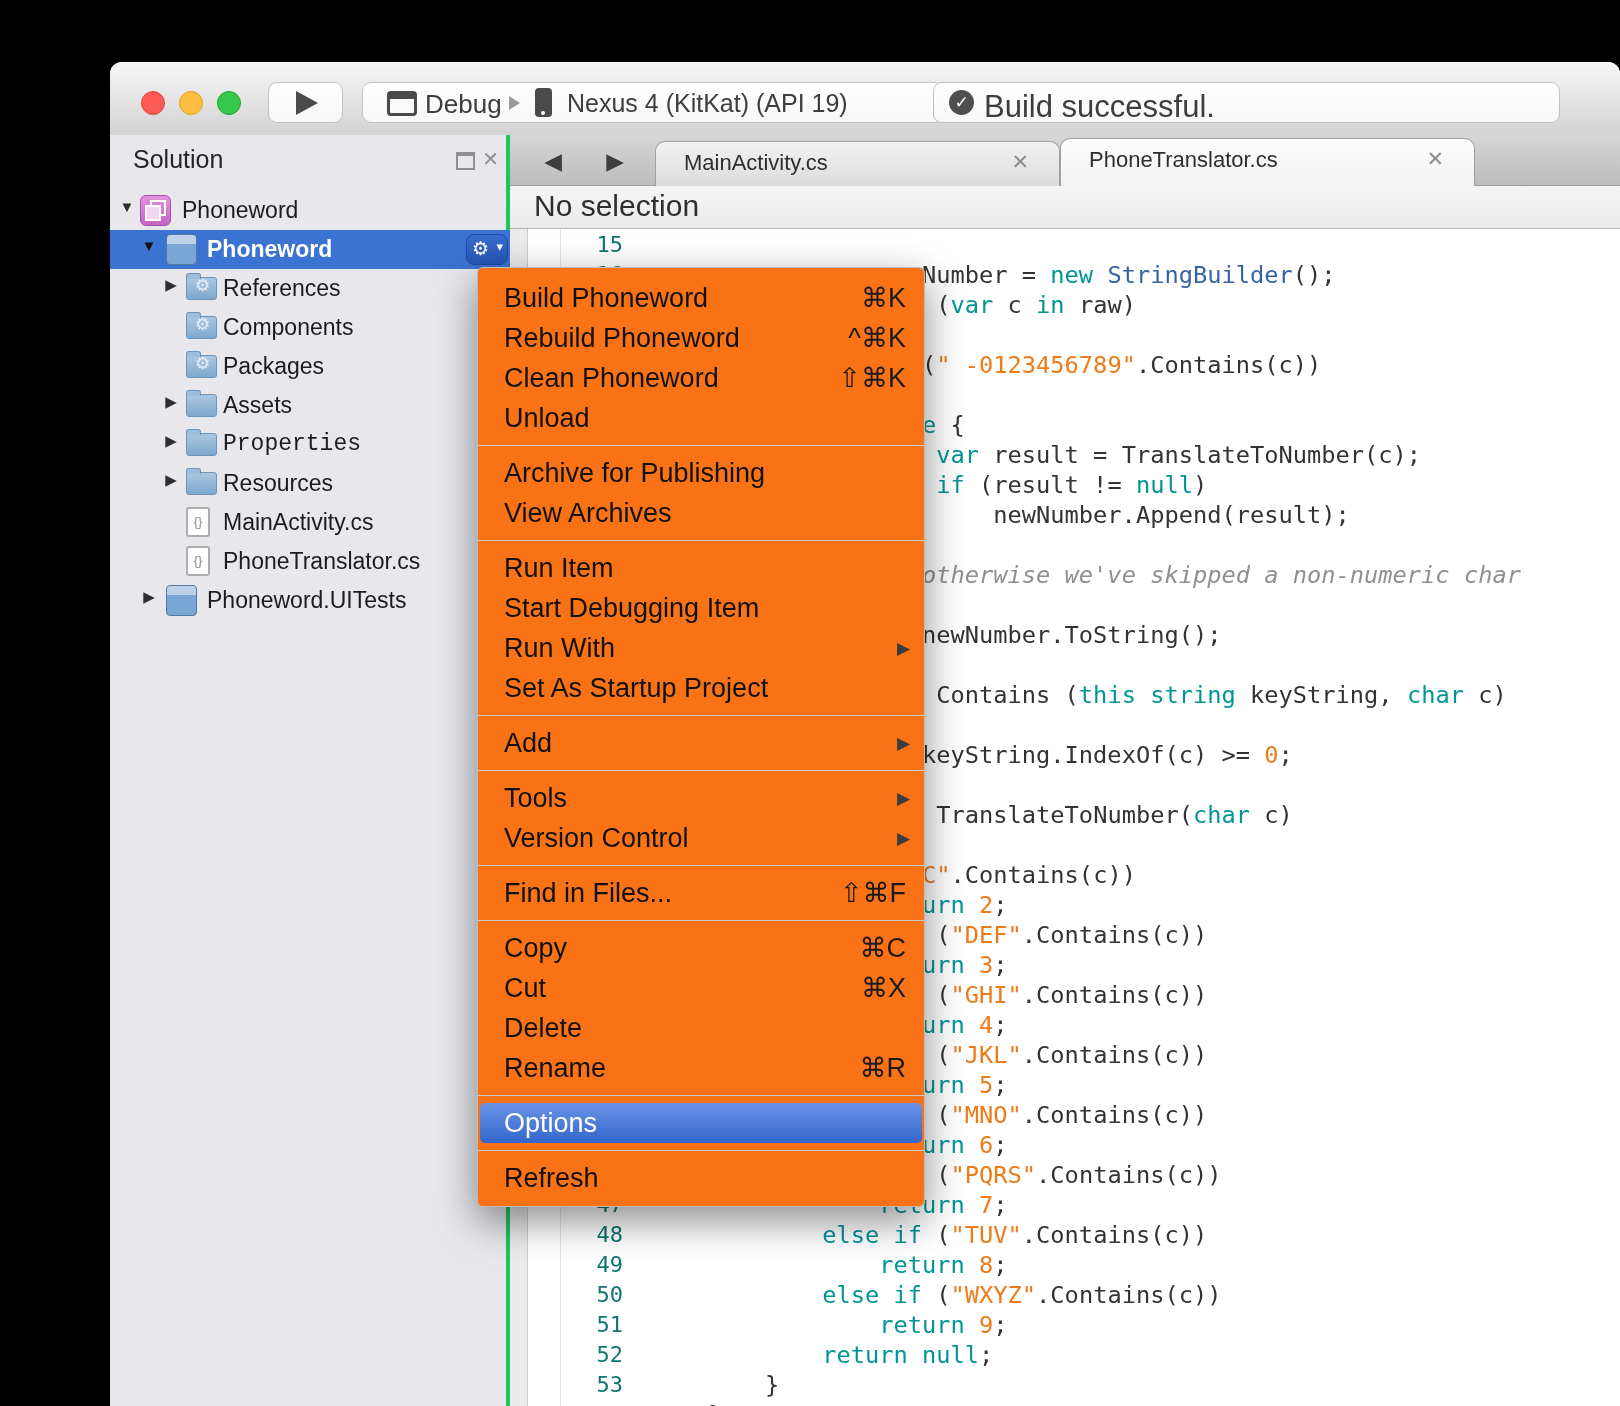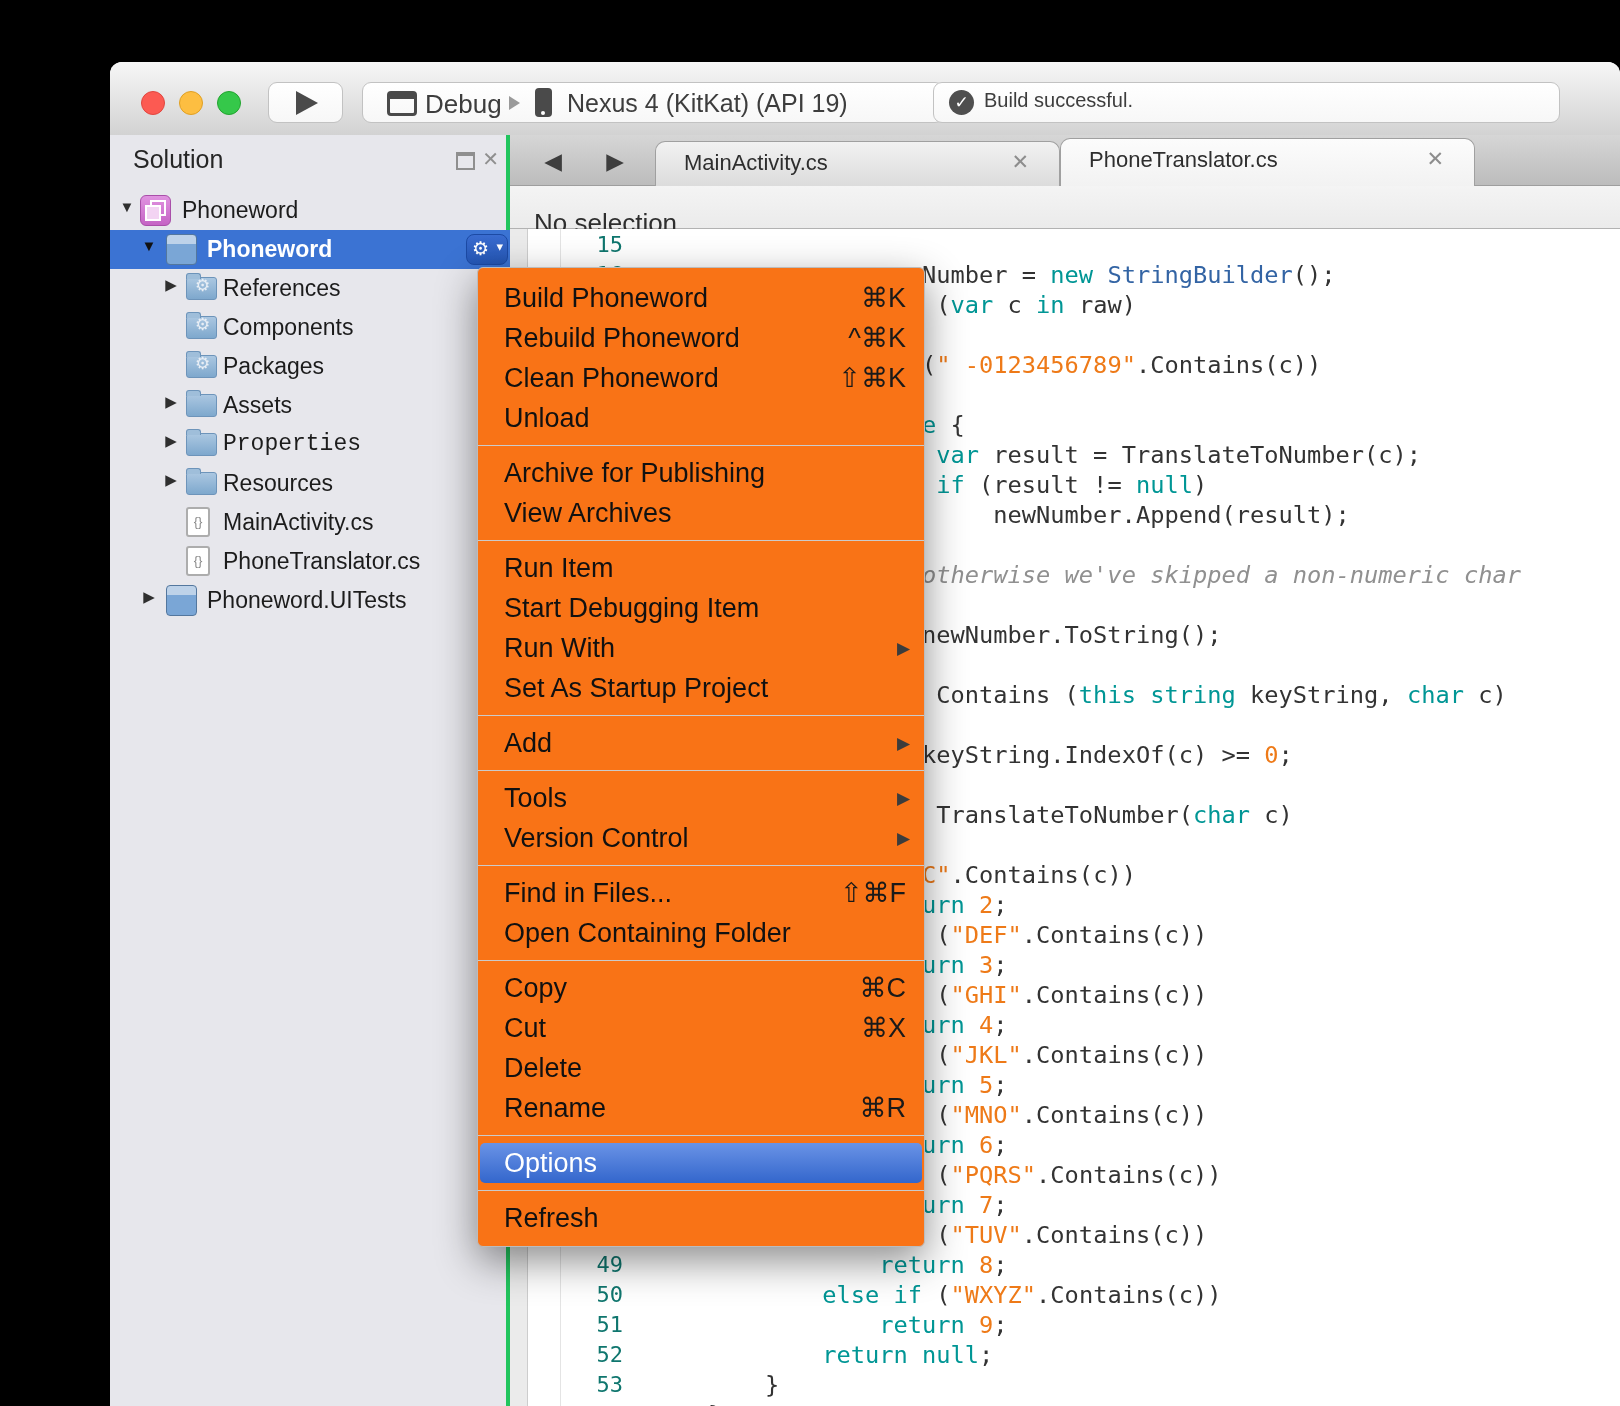--- a/index.html
+++ b/index.html
@@ -23,36 +23,36 @@
     border-top-width:8px;border-radius:4px;}
   .debug-label{position:absolute;left:62px;top:6px;font-size:26px;color:#3d3d3d;}
   .caret-r{position:absolute;left:146px;top:13px;width:0;height:0;border-left:11px solid #9a9a9a;
     border-top:7px solid transparent;border-bottom:7px solid transparent;}
   .phone-icon{position:absolute;left:172px;top:5px;width:17px;height:29px;background:#4a4a4a;border-radius:4px;}
   .phone-icon::after{content:"";position:absolute;left:6px;bottom:2px;width:4px;height:4px;border-radius:50%;background:#fff;}
   .device-label{position:absolute;left:204px;top:6px;font-size:25px;color:#3d3d3d;white-space:nowrap;}
   .status-pill{left:823px;width:627px;}
   .check-circle{position:absolute;left:15px;top:7px;width:25px;height:25px;border-radius:50%;background:#4f4f4f;
     color:#fff;font-size:17px;line-height:25px;text-align:center;}
-  .status-label{position:absolute;left:50px;top:6px;font-size:20px;color:#3d3d3d;white-space:nowrap;}
+  .status-label{position:absolute;left:50px;top:6px;font-size:31px;color:#3d3d3d;white-space:nowrap;}
   
   .tabbar{position:absolute;left:400px;top:73px;width:1110px;height:51px;
     background:linear-gradient(#d6d6d6,#bcbcbc);border-bottom:1px solid #9e9e9e;box-sizing:border-box;}
   .navarrow{position:absolute;top:9px;width:34px;height:34px;font-size:23px;color:#3e3e3e;text-align:center;line-height:34px;}
   .nav-back{left:26px;} .nav-fwd{left:88px;}
   .tab{position:absolute;bottom:-1px;height:45px;border:1px solid #a0a0a0;border-bottom:none;
     border-radius:10px 10px 0 0;box-sizing:border-box;}
   .tab .tlab{position:absolute;left:28px;top:8px;font-size:22px;color:#2e2e2e;white-space:nowrap;}
   .tab .tclose{position:absolute;right:30px;top:8px;font-size:21px;color:#8d8d8d;}
   .tab.inactive{left:145px;width:405px;background:linear-gradient(#f2f2f2,#dcdcdc);z-index:1;}
   .tab.active{left:550px;width:415px;height:48px;background:linear-gradient(#fcfcfc,#f2f2f2);z-index:2;}
   
   .breadcrumb{position:absolute;left:400px;top:124px;width:1110px;height:43px;
     background:linear-gradient(#f4f4f4,#ebebeb);border-bottom:1px solid #b2b2b2;box-sizing:border-box;}
-  .bc-text{position:absolute;left:24px;top:22px;font-size:26px;color:#2e2e2e;}
+  .bc-text{position:absolute;left:24px;top:3px;font-size:30px;color:#2e2e2e;}
   
   .sidebar{position:absolute;left:0;top:73px;width:400px;height:1271px;background:#e7e7ec;
     border-right:4px solid #22c55e;box-sizing:border-box;}
   .pad-title{position:absolute;left:23px;top:10px;font-size:25px;color:#262626;}
   .pad-float{position:absolute;right:31px;top:17px;width:15px;height:12px;border:2px solid #8f8f8f;border-top-width:4px;}
   .pad-close{position:absolute;right:7px;top:12px;font-size:20px;color:#8f8f8f;}
   .trow{position:absolute;left:0;width:400px;height:39px;}
   .trow.sel{background:#3b73d3;}
   .tarrow{position:absolute;top:7px;font-size:15px;color:#2f2f2f;width:18px;text-align:center;}
   .trow.sel .tarrow{color:#111;}
@@ -265,21 +265,20 @@
       <div class="mitem"><span class="mlabel">Start Debugging Item</span></div>
       <div class="mitem"><span class="mlabel">Run With</span><span class="msub">▶</span></div>
       <div class="mitem"><span class="mlabel">Set As Startup Project</span></div>
       <div class="msep"></div>
       <div class="mitem"><span class="mlabel">Add</span><span class="msub">▶</span></div>
       <div class="msep"></div>
       <div class="mitem"><span class="mlabel">Tools</span><span class="msub">▶</span></div>
       <div class="mitem"><span class="mlabel">Version Control</span><span class="msub">▶</span></div>
       <div class="msep"></div>
       <div class="mitem"><span class="mlabel">Find in Files...</span><span class="mshort">⇧⌘F</span></div>
-      <div class="mitem"><span class="mlabel">Open Containing Folder</span></div>
       <div class="msep"></div>
       <div class="mitem"><span class="mlabel">Copy</span><span class="mshort">⌘C</span></div>
       <div class="mitem"><span class="mlabel">Cut</span><span class="mshort">⌘X</span></div>
       <div class="mitem"><span class="mlabel">Delete</span></div>
       <div class="mitem"><span class="mlabel">Rename</span><span class="mshort">⌘R</span></div>
       <div class="msep"></div>
       <div class="mitem hl"><span class="mlabel">Options</span></div>
       <div class="msep"></div>
       <div class="mitem"><span class="mlabel">Refresh</span></div>
     </div>

